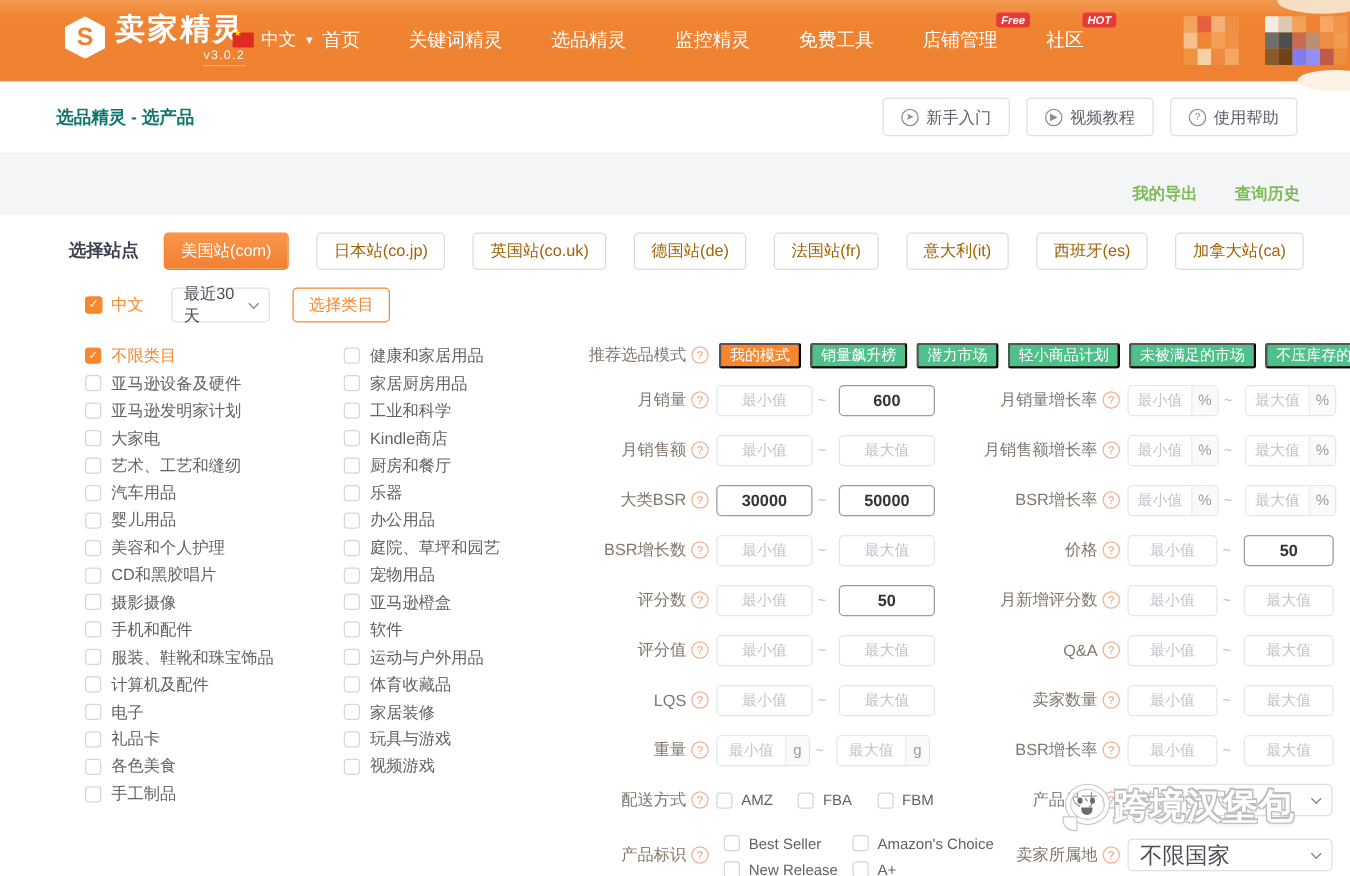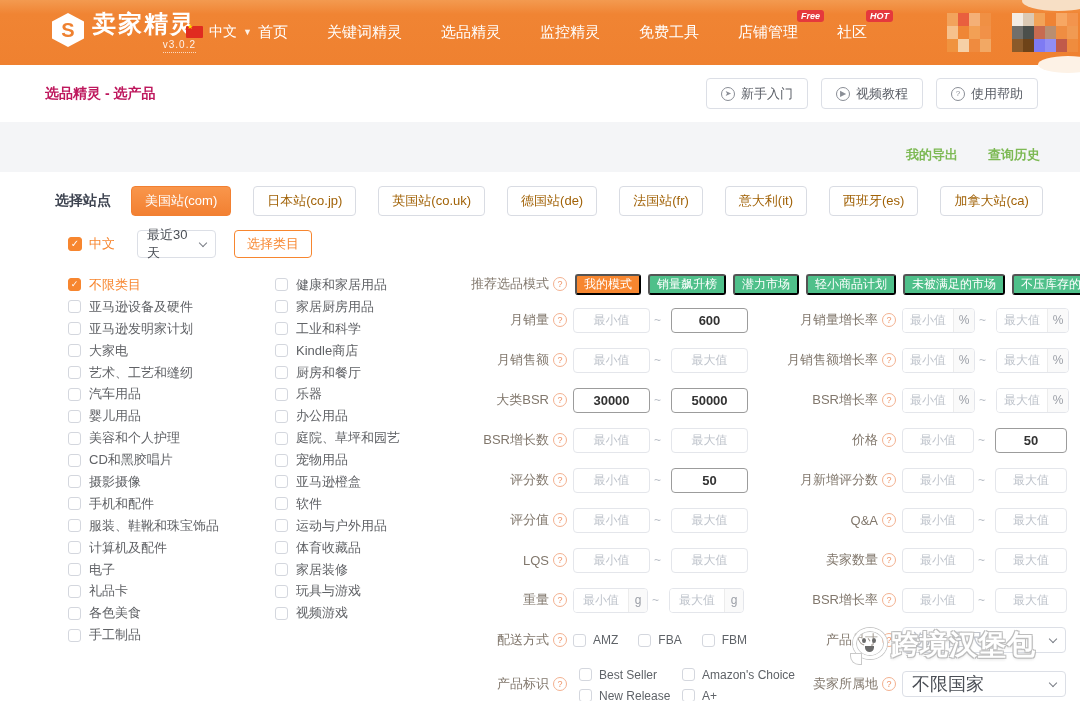--- a/index.html
+++ b/index.html
@@ -38,21 +38,21 @@
     background:#f7dfc5; border-radius:50%; z-index:12; }
   .blob2 { position:absolute; left:1038px; top:56px; width:60px; height:17px;
     background:#fdf2e6; border-radius:50%; z-index:12; }
   .mosaic { position:absolute; top:13px; display:grid; z-index:13; }
   .mosaicA { left:947px; width:44px; height:39px; grid-template-columns:repeat(4,1fr); }
   .mosaicB { left:1012px; width:66px; height:39px; grid-template-columns:repeat(6,1fr); }
   .mosaic i { display:block; }
 
   
   .subheader { position:absolute; top:65px; left:0; width:1080px; height:57px; background:#fff; }
-  .breadcrumb { position:absolute; left:45px; top:20px; font-size:14px; font-weight:bold; color:#be185d; }
+  .breadcrumb { position:absolute; left:45px; top:20px; font-size:14px; font-weight:bold; color:#0f766e; }
   .sub-btns { position:absolute; right:42px; top:13px; display:flex; gap:13px; }
   .sub-btn { display:flex; align-items:center; gap:6px; border:1px solid #dcdfe6; background:#fff;
     border-radius:4px; height:31px; padding:0 14px; font-size:13px; color:#5a5e66; cursor:pointer; }
   .cicon { width:14px; height:14px; border:1px solid #8a8e96; border-radius:50%;
     display:inline-flex; align-items:center; justify-content:center;
     font-size:8px; color:#8a8e96; line-height:1; }
 
   
   .tabband { position:absolute; top:122px; left:0; width:1080px; height:50px; background:#f4f5f7; }
   .tabs { position:absolute; left:55px; bottom:0; display:flex; align-items:flex-end; }

